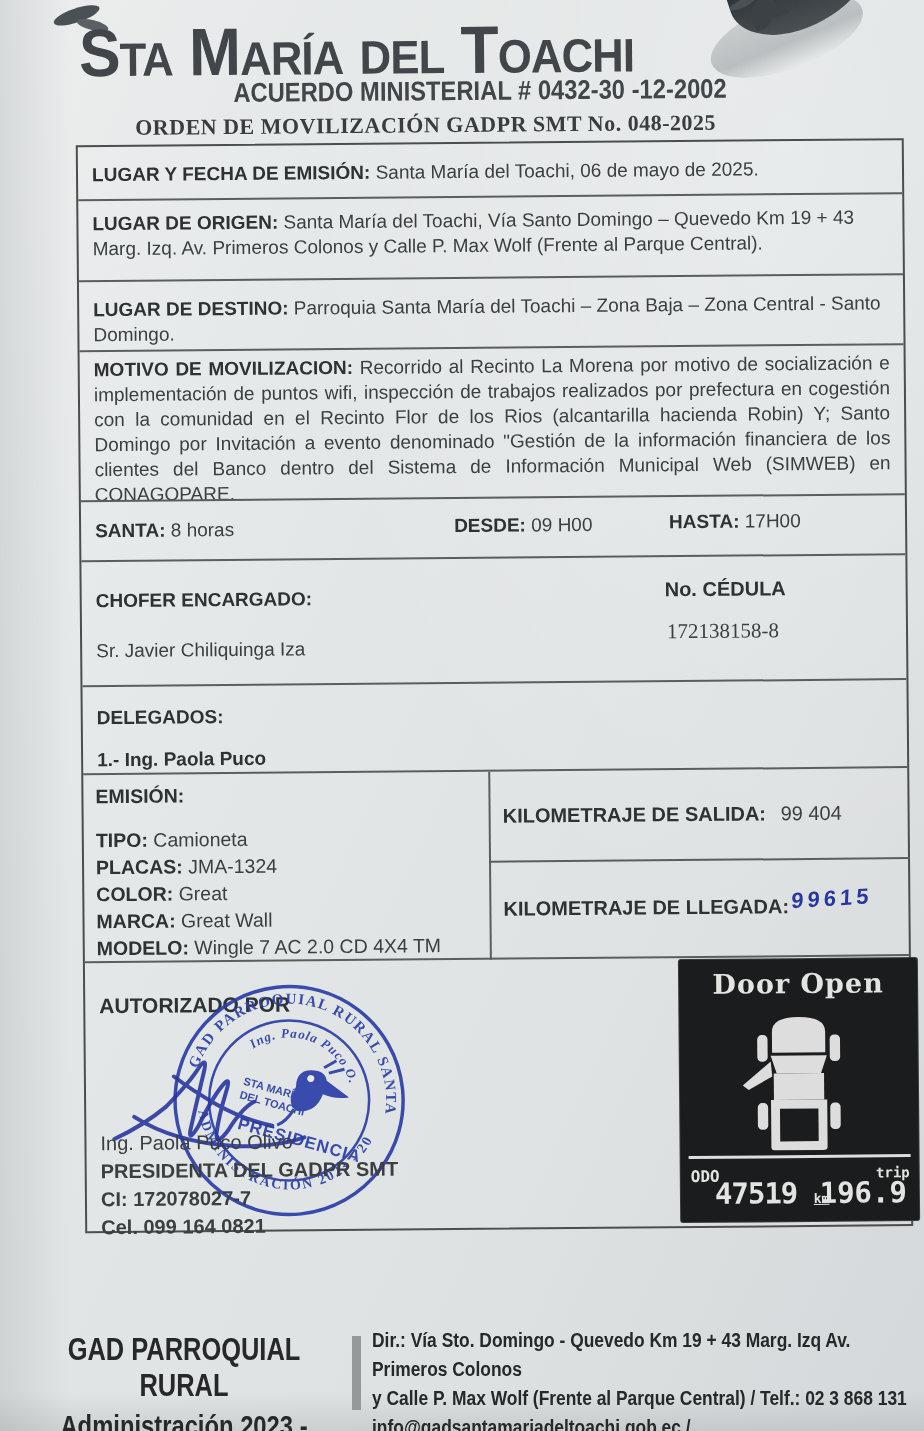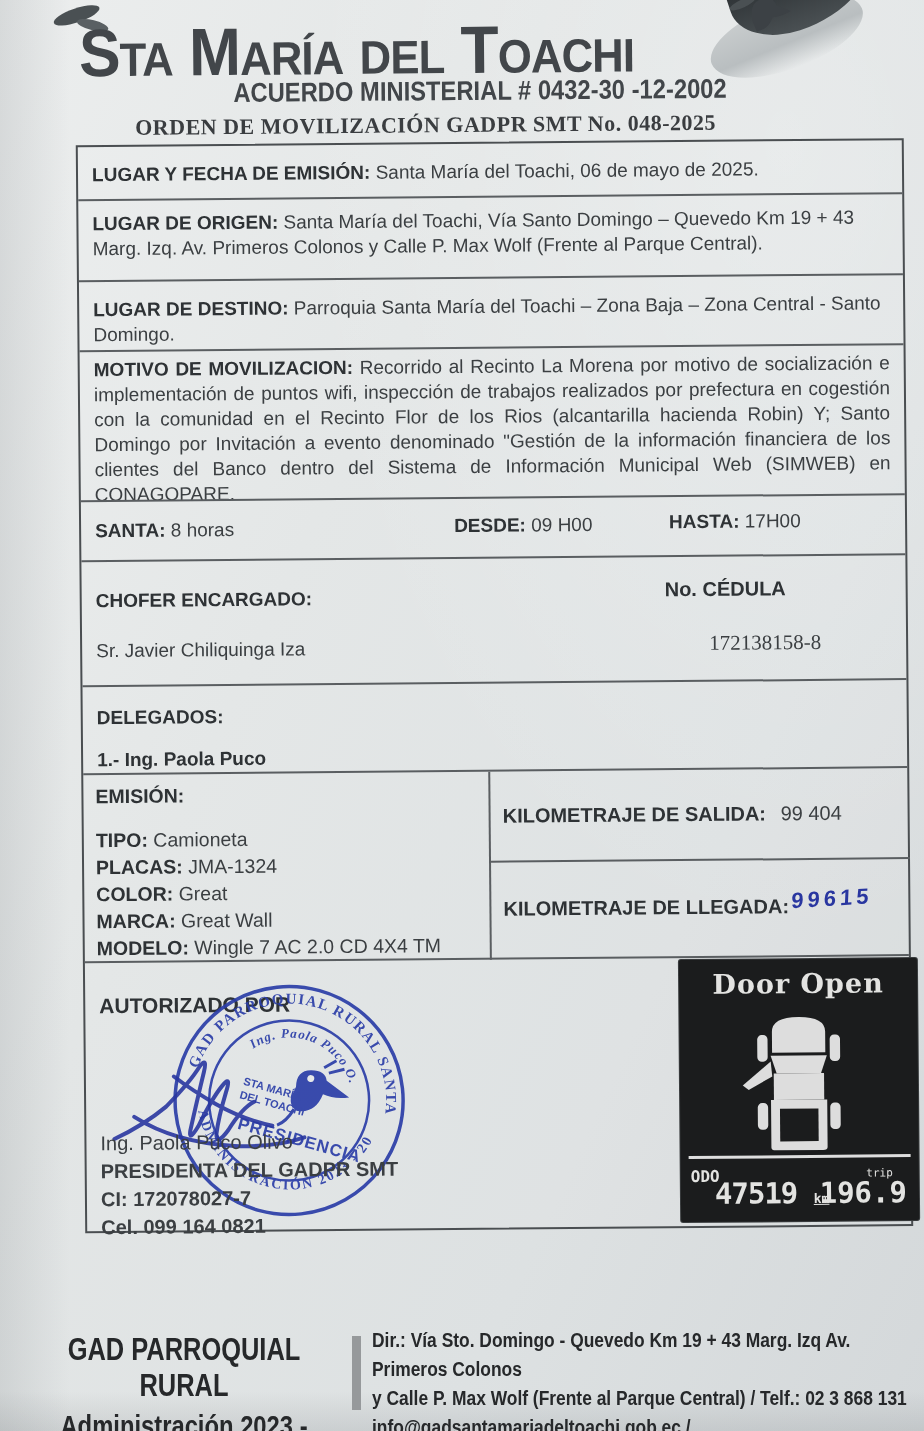--- a/index.html
+++ b/index.html
@@ -77,22 +77,22 @@
 
   
   .panel{position:absolute;left:594px;top:2px;width:238px;height:262px;
     background:#1b1c1d;border-radius:2px;box-shadow:0 0 0 1px #3a3d3f;color:#e3e3e1;}
   .panel-title{position:absolute;left:0;top:12px;width:100%;text-align:center;
     font-family:"DejaVu Serif",serif;font-weight:bold;font-size:27px;letter-spacing:1px;}
   .panel-car{position:absolute;left:44px;top:52px;}
   .panel-sep{position:absolute;left:8px;top:196px;width:222px;height:3px;background:#dedede;}
   .panel-odo-lbl{position:absolute;left:10px;top:204px;font-family:"DejaVu Sans Mono",monospace;
     font-weight:bold;font-size:16px;}
-  .panel-trip-lbl{position:absolute;right:26px;top:202px;font-family:"DejaVu Sans Mono",monospace;
-    font-weight:normal;font-size:11px;}
+  .panel-trip-lbl{position:absolute;right:9px;top:202px;font-family:"DejaVu Sans Mono",monospace;
+    font-weight:bold;font-size:14px;}
   .panel-odo-val{position:absolute;left:34px;top:222px;font-family:"DejaVu Sans Mono",monospace;
     font-weight:bold;font-size:29px;letter-spacing:-1px;}
   .panel-odo-unit{font-size:13px;letter-spacing:0;text-decoration:underline;}
   .panel-trip-val{position:absolute;right:12px;top:222px;font-family:"DejaVu Sans Mono",monospace;
     font-weight:bold;font-size:29px;}
 
   
   .footer-left{position:absolute;left:14px;top:1332px;width:340px;text-align:center;
     font-weight:bold;color:#26282a;transform:scaleX(.82);transform-origin:center;}
   .footer-left .l1{font-size:31px;letter-spacing:0;}
@@ -160,21 +160,21 @@
       <span class="abs" style="left:588px;top:12px;">
         <span class="lbl">HASTA:</span>
         <span>17H00</span>
       </span>
     </div>
 
     <div class="row r-chofer">
       <span class="abs lbl" style="left:14px;top:26px;">CHOFER ENCARGADO:</span>
       <span class="abs lbl" style="left:583px;top:20px;font-size:20px;">No. CÉDULA</span>
       <span class="abs" style="left:14px;top:76px;">Sr. Javier Chiliquinga Iza</span>
-      <span class="abs serifnum" style="left:585px;top:74px;margin-left:42px;">172138158-8</span>
+      <span class="abs serifnum" style="left:585px;top:62px;">172138158-8</span>
     </div>
 
     <div class="row r-delegados">
       <span class="abs lbl" style="left:14px;top:18px;">DELEGADOS:</span>
       <span class="abs" style="left:14px;top:60px;">
         <span class="lbl" style="font-weight:bold;">1.- Ing. Paola Puco</span>
       </span>
     </div>
 
     <div class="row r-vehiculo">

